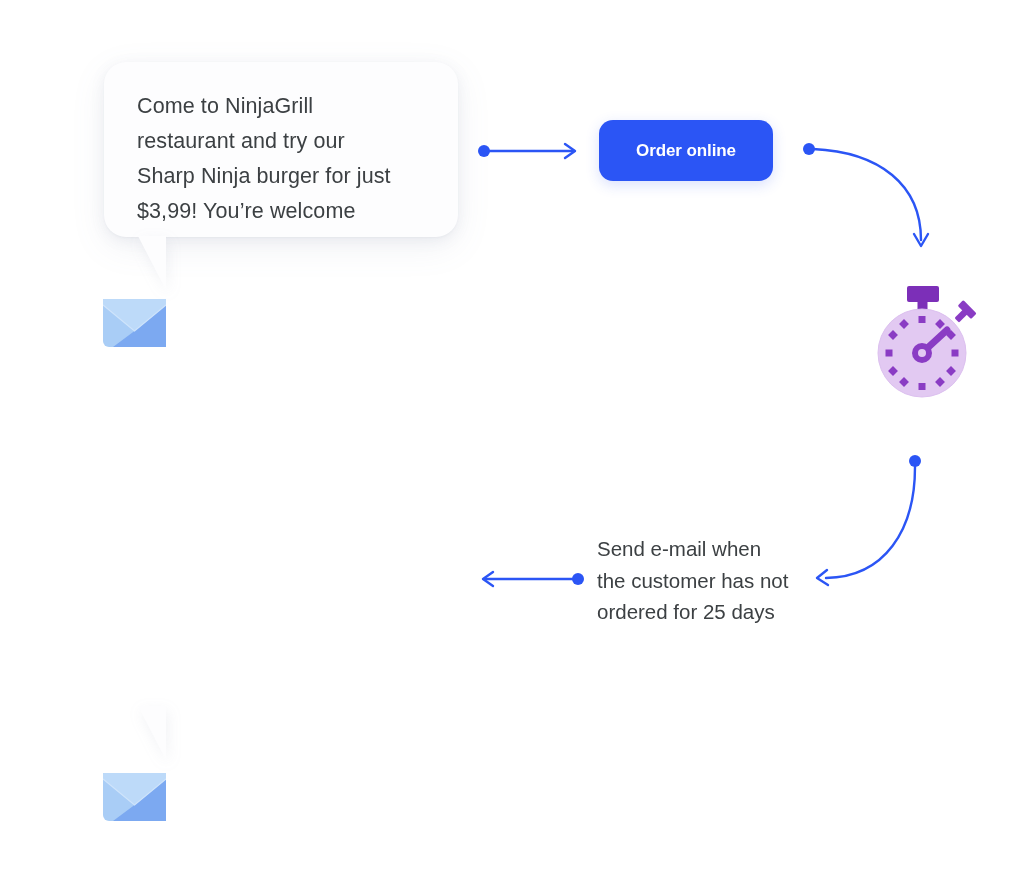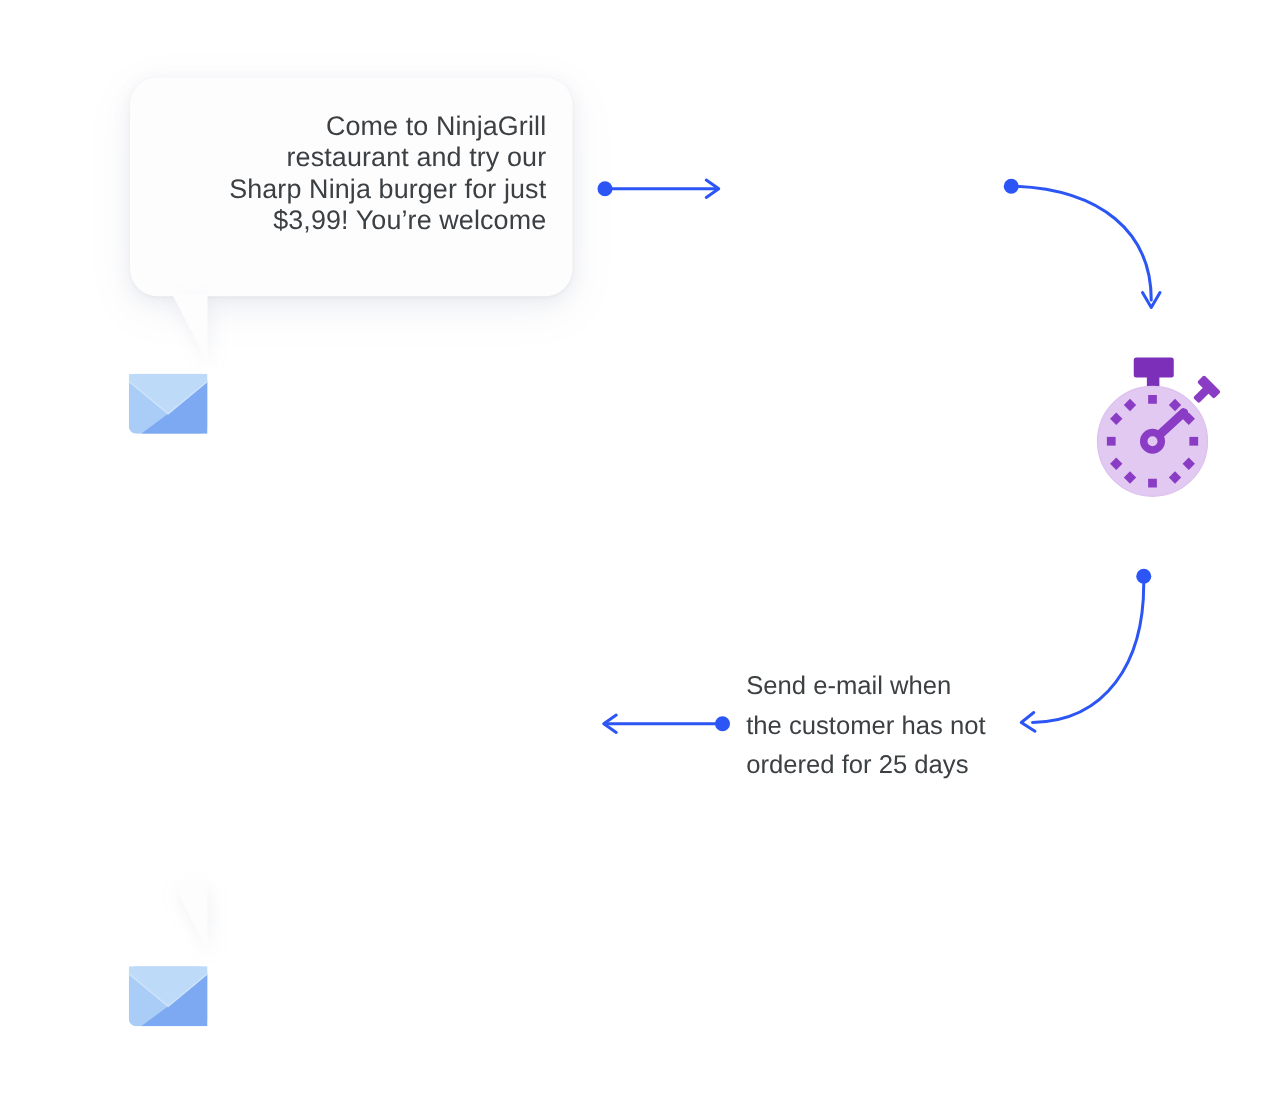--- a/index.html
+++ b/index.html
@@ -25,24 +25,23 @@
     background: #fdfdfe;
     border-radius: 22px;
     box-shadow: 0 3px 14px rgba(120,130,160,0.10),
                 0 10px 34px rgba(120,130,160,0.10),
                 0 1px 2px rgba(120,130,160,0.06);
   }
   .bubble-text {
     position: absolute;
     color: #3c4043;
     font-size: 21.5px;
-    line-height: 25px;
+    line-height: 35px;
     letter-spacing: 0.1px;
     white-space: pre-line;
-    text-align: right;
   }
   
   .tail {
     position: absolute;
     width: 0;
     height: 0;
     border-left: 28px solid transparent;
     border-top: 54px solid #fdfdfe;
     filter: drop-shadow(2px 5px 7px rgba(120,130,160,0.10));
   }
@@ -119,20 +118,23 @@
 
   <div class="envelope" id="envelope-1">
     <svg width="63" height="48" viewBox="0 0 63 48">
       <rect x="0" y="0" width="63" height="48" rx="6" fill="#a9cdf6"></rect>
       <path d="M0 6 L31.5 32 L63 6 L63 0 L0 0 Z" fill="#bddaf9"></path>
       <path d="M31.5 32 L63 6 L63 48 L10 48 Z" fill="#7ca9f1"></path>
       <path d="M0 6 L31.5 32 L63 6" fill="none" stroke="#cfe4fb" stroke-width="1.2"></path>
     </svg>
   </div>
 
+  <button id="order-online-button">
+    <span id="order-online-label">Order online</span>
+  </button>
 
   <div id="stopwatch">
     <svg width="118" height="116" viewBox="0 0 118 116">
 
       <g transform="rotate(45 97 35)">
         <rect x="88" y="20" width="19" height="8" rx="1.5" fill="#8a3cc4"></rect>
         <rect x="94.5" y="26" width="6.5" height="13" rx="1.5" fill="#8a3cc4"></rect>
       </g>
 
       <rect x="45" y="4" width="32" height="16" rx="2" fill="#7c2fb8"></rect>

